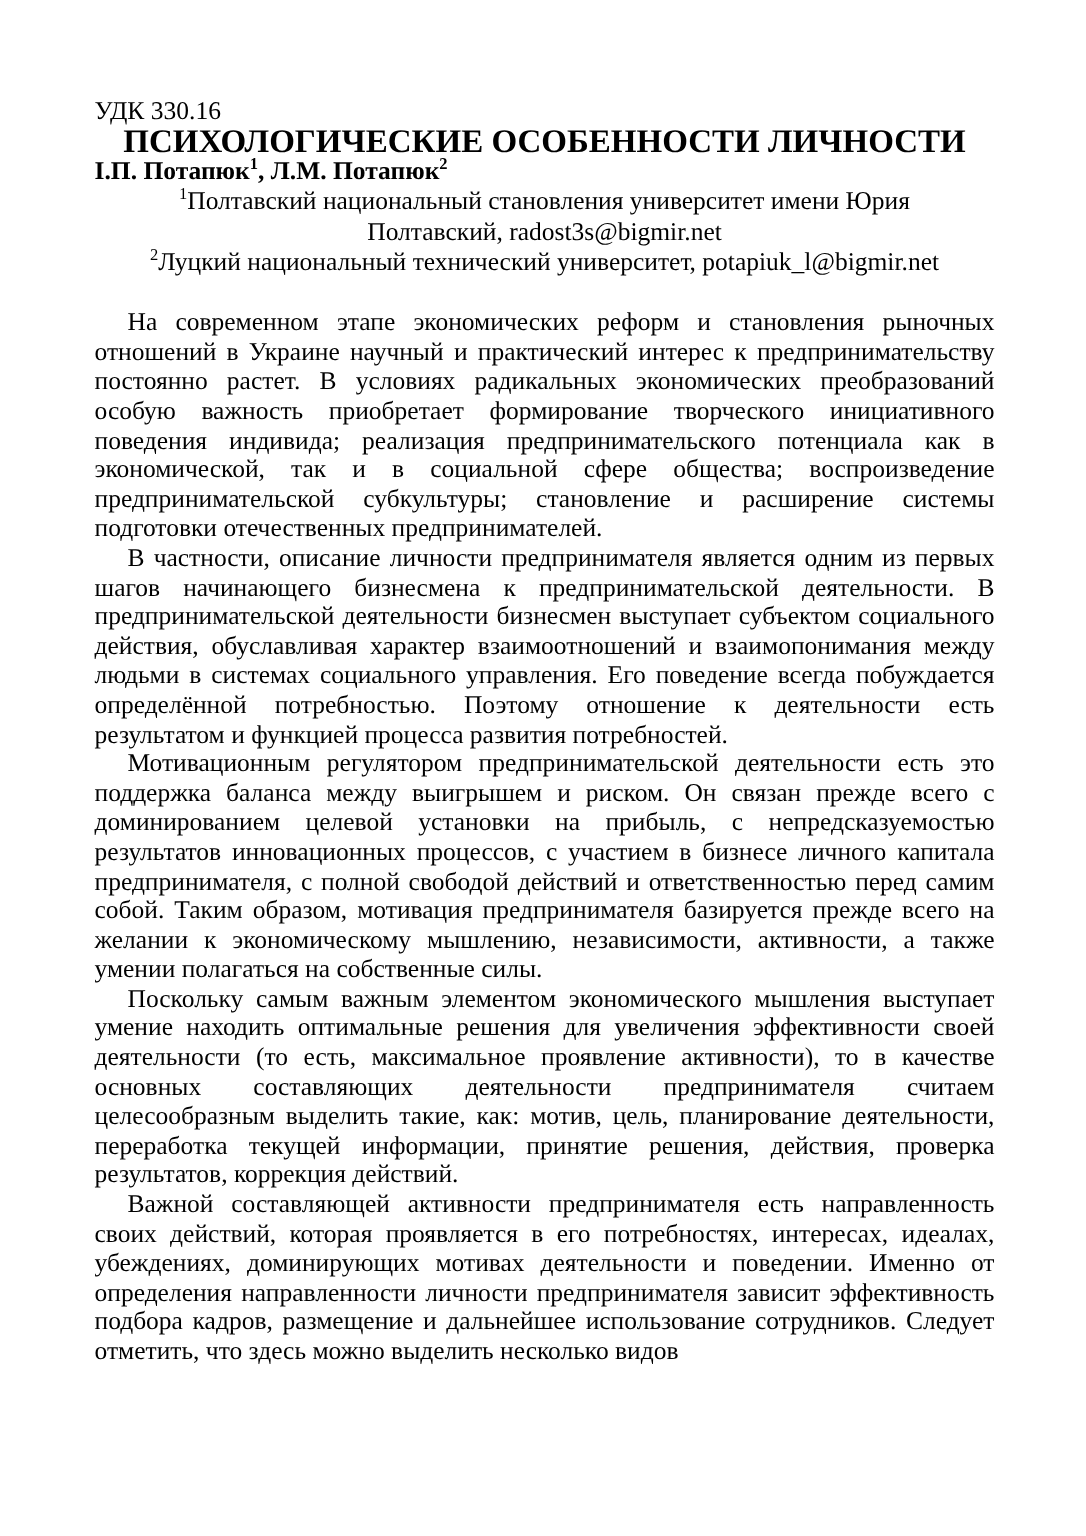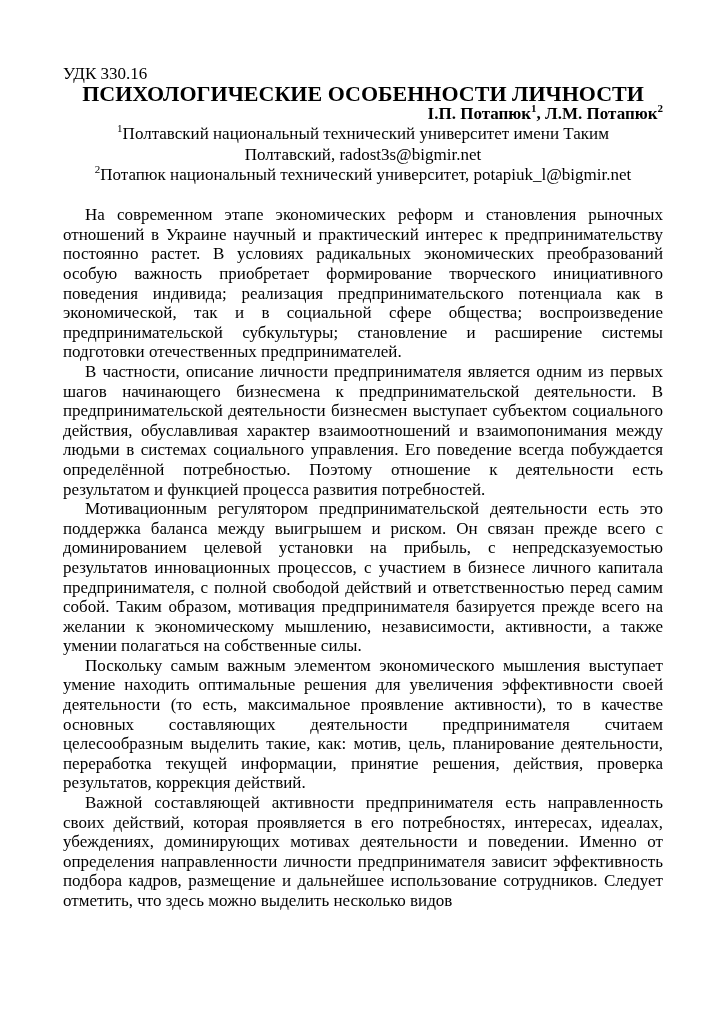--- a/index.html
+++ b/index.html
@@ -27,21 +27,21 @@
   }
   .title {
     font-size: 22px;
     font-weight: bold;
     text-align: center;
     margin: 0;
     line-height: 20.4px;
   }
   .authors {
     font-weight: bold;
-    text-align: right;
+    text-align: left;
     line-height: 20.4px;
   }
   .affil {
     text-align: center;
     line-height: 20.4px;
   }
   sup {
     font-size: 11px;
     line-height: 0;
     vertical-align: super;
@@ -64,26 +64,26 @@
 
   <h1 class="title">
     <span>ПСИХОЛОГИЧЕСКИЕ ОСОБЕННОСТИ ЛИЧНОСТИ</span><br>
   </h1>
 
   <div class="authors">
     <span>І.П. Потапюк</span><sup>1</sup><span>, </span><span>Л.М. Потапюк</span><sup>2</sup>
   </div>
 
   <div class="affil">
-    <sup>1</sup><span>Полтавский национальный технический университет имени Таким</span><br>
+    <sup>1</sup><span>Полтавский национальный становления университет имени Юрия</span><br>
     <span>Полтавский, radost3s@bigmir.net</span>
   </div>
 
   <div class="affil">
-    <sup>2</sup><span>Потапюк национальный технический университет, potapiuk_l@bigmir.net</span>
+    <sup>2</sup><span>Луцкий национальный технический университет, potapiuk_l@bigmir.net</span>
   </div>
 
   <div class="body-text">
     <p>На современном этапе экономических реформ и становления рыночных отношений в Украине научный и практический интерес к предпринимательству постоянно растет. В условиях радикальных экономических преобразований особую важность приобретает формирование творческого инициативного поведения индивида; реализация предпринимательского потенциала как в экономической, так и в социальной сфере общества; воспроизведение предпринимательской субкультуры; становление и расширение системы подготовки отечественных предпринимателей.</p>
     <p>В частности, описание личности предпринимателя является одним из первых шагов начинающего бизнесмена к предпринимательской деятельности. В предпринимательской деятельности бизнесмен выступает субъектом социального действия, обуславливая характер взаимоотношений и взаимопонимания между людьми в системах социального управления. Его поведение всегда побуждается определённой потребностью. Поэтому отношение к деятельности есть результатом и функцией процесса развития потребностей.</p>
     <p>Мотивационным регулятором предпринимательской деятельности есть это поддержка баланса между выигрышем и риском. Он связан прежде всего с доминированием целевой установки на прибыль, с непредсказуемостью результатов инновационных процессов, с участием в бизнесе личного капитала предпринимателя, с полной свободой действий и ответственностью перед самим собой. Таким образом, мотивация предпринимателя базируется прежде всего на желании к экономическому мышлению, независимости, активности, а также умении полагаться на собственные силы.</p>
     <p>Поскольку самым важным элементом экономического мышления выступает умение находить оптимальные решения для увеличения эффективности своей деятельности (то есть, максимальное проявление активности), то в качестве основных составляющих деятельности предпринимателя считаем целесообразным выделить такие, как: мотив, цель, планирование деятельности, переработка текущей информации, принятие решения, действия, проверка результатов, коррекция действий.</p>
     <p>Важной составляющей активности предпринимателя есть направленность своих действий, которая проявляется в его потребностях, интересах, идеалах, убеждениях, доминирующих мотивах деятельности и поведении. Именно от определения направленности личности предпринимателя зависит эффективность подбора кадров, размещение и дальнейшее использование сотрудников. Следует отметить, что здесь можно выделить несколько видов</p>
   </div>
 

